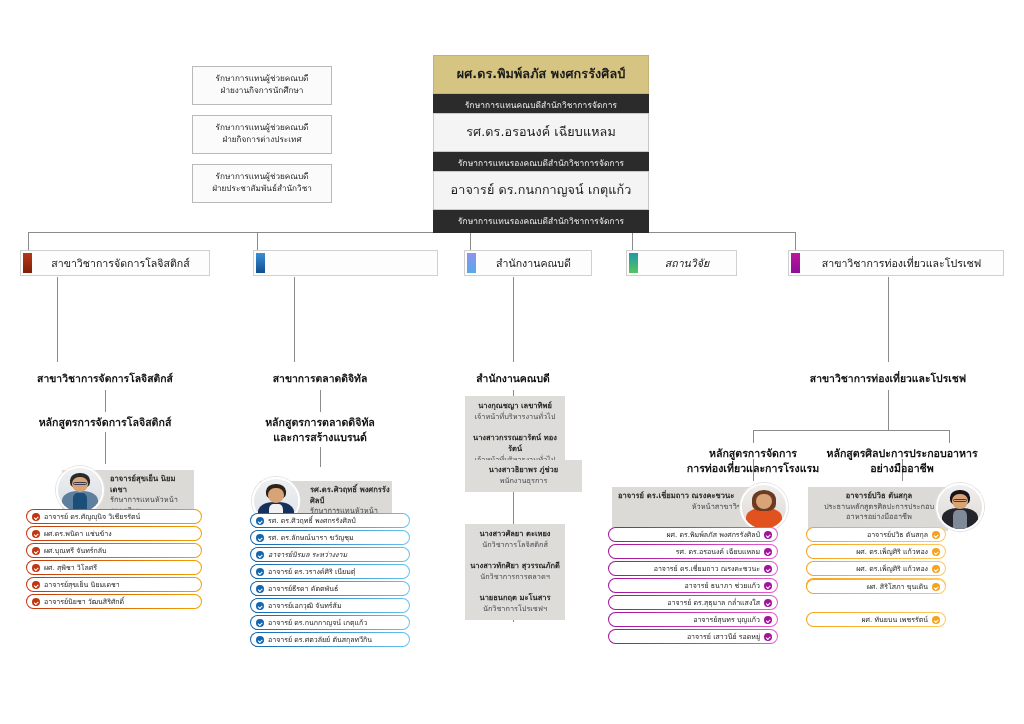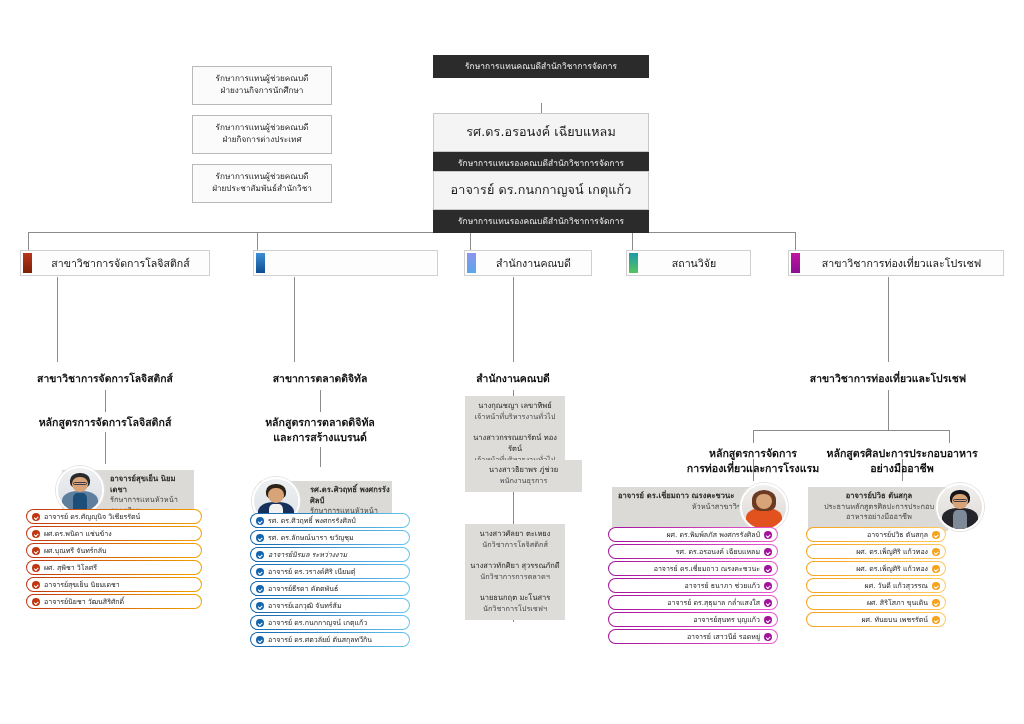--- a/index.html
+++ b/index.html
@@ -165,21 +165,21 @@
   
   .obox {
     position: absolute;
     background: #dedcd8;
     text-align: center;
     padding: 5px 3px 6px;
     font-size: 7.3px;
     line-height: 1.45;
     color: #222;
   }
-  .obox .oname { font-weight: 400; display: block; font-size: 7.5px; }
+  .obox .oname { font-weight: 700; display: block; font-size: 7.5px; }
   .obox .orole { color: #45454a; display: block; }
 </style>
 </head>
 <body>
 
 <div id="root">
 
   <div class="ln-v" style="left:541px; top:103px; height:13px;"></div>
   <div class="ln-v" style="left:541px; top:161px; height:13px;"></div>
   <div class="ln-v" style="left:541px; top:216px; height:16px;"></div>
@@ -217,20 +217,21 @@
   <div class="aux-box" style="left:192px; top:115px;">
     <div>รักษาการแทนผู้ช่วยคณบดี</div>
     <div>ฝ่ายกิจการต่างประเทศ</div>
   </div>
   <div class="aux-box" style="left:192px; top:164px;">
     <div>รักษาการแทนผู้ช่วยคณบดี</div>
     <div>ฝ่ายประชาสัมพันธ์สำนักวิชา</div>
   </div>
 
   <div class="exec gold" style="left:433px; top:55px;">
+    <div class="name">ผศ.ดร.พิมพ์ลภัส พงศกรรังศิลป์</div>
     <div class="role">รักษาการแทนคณบดีสำนักวิชาการจัดการ</div>
   </div>
   <div class="exec" style="left:433px; top:113px;">
     <div class="name">รศ.ดร.อรอนงค์ เฉียบแหลม</div>
     <div class="role">รักษาการแทนรองคณบดีสำนักวิชาการจัดการ</div>
   </div>
   <div class="exec" style="left:433px; top:171px;">
     <div class="name">อาจารย์ ดร.กนกกาญจน์ เกตุแก้ว</div>
     <div class="role">รักษาการแทนรองคณบดีสำนักวิชาการจัดการ</div>
   </div>
@@ -239,21 +240,21 @@
     <div class="swatch" style="background:linear-gradient(180deg,#b8371a,#7e1f06);"></div>
     <div class="dlabel">สาขาวิชาการจัดการโลจิสติกส์</div>
   </div>
   <div class="dept" style="left:253px; top:250px; width:185px;">
     <div class="swatch" style="background:linear-gradient(180deg,#3c8fd4,#0f4f90);"></div>
   </div>
   <div class="dept" style="left:464px; top:250px; width:128px;">
     <div class="swatch" style="background:linear-gradient(180deg,#8e93ef,#5aa8e8);"></div>
     <div class="dlabel">สำนักงานคณบดี</div>
   </div>
-  <div class="dept" style="left:626px; top:250px; width:125px;">
+  <div class="dept" style="left:626px; top:250px; width:111px;font-style:italic;">
     <div class="swatch" style="background:linear-gradient(180deg,#1f9aa8,#55c45e);"></div>
     <div class="dlabel">สถานวิจัย</div>
   </div>
   <div class="dept" style="left:788px; top:250px; width:216px;">
     <div class="swatch" style="background:linear-gradient(180deg,#c0169f,#8a0f94);"></div>
     <div class="dlabel">สาขาวิชาการท่องเที่ยวและโปรเชฟ</div>
   </div>
 
   <div class="cap" style="left:0px; top:371px; width:210px;">สาขาวิชาการจัดการโลจิสติกส์</div>
   <div class="cap prog" style="left:0px; top:415px; width:210px;">หลักสูตรการจัดการโลจิสติกส์</div>
@@ -443,21 +444,21 @@
         <span class="ptxt">ผศ. ดร.เพ็ญศิริ แก้วทอง</span>
       </div>
       <div class="pill right" style="top: 34px; left: 0px; width: 140px; border: 1.4px solid transparent; background-image: linear-gradient(rgb(255, 255, 255), rgb(255, 255, 255)), linear-gradient(90deg, rgb(245, 162, 28), rgb(255, 201, 94)); background-origin: border-box; background-clip: padding-box, border-box;">
         <span class="dot" style="background: rgb(245, 162, 28);"></span>
         <span class="ptxt">ผศ. ดร.เพ็ญศิริ แก้วทอง</span>
       </div>
       <div class="pill right" style="top: 51px; left: 0px; width: 140px; border: 1.4px solid transparent; background-image: linear-gradient(rgb(255, 255, 255), rgb(255, 255, 255)), linear-gradient(90deg, rgb(245, 162, 28), rgb(255, 201, 94)); background-origin: border-box; background-clip: padding-box, border-box;">
         <span class="dot" style="background: rgb(245, 162, 28);"></span>
         <span class="ptxt">ผศ. วันดี แก้วสุวรรณ</span>
       </div>
-      <div class="pill right" style="top: 68px; left: 0px; width: 140px; border: 1.4px solid transparent; background-image: linear-gradient(rgb(255, 255, 255), rgb(255, 255, 255)), linear-gradient(90deg, rgb(245, 162, 28), rgb(255, 201, 94)); background-origin: border-box; background-clip: padding-box, border-box;">
+      <div class="pill right" style="top: 52px; left: 0px; width: 140px; border: 1.4px solid transparent; background-image: linear-gradient(rgb(255, 255, 255), rgb(255, 255, 255)), linear-gradient(90deg, rgb(245, 162, 28), rgb(255, 201, 94)); background-origin: border-box; background-clip: padding-box, border-box;">
         <span class="dot" style="background: rgb(245, 162, 28);"></span>
         <span class="ptxt">ผศ. สิริโสภา ขุนเดิน</span>
       </div>
       <div class="pill right" style="top: 85px; left: 0px; width: 140px; border: 1.4px solid transparent; background-image: linear-gradient(rgb(255, 255, 255), rgb(255, 255, 255)), linear-gradient(90deg, rgb(245, 162, 28), rgb(255, 201, 94)); background-origin: border-box; background-clip: padding-box, border-box;">
         <span class="dot" style="background: rgb(245, 162, 28);"></span>
         <span class="ptxt">ผศ. ทันยบน เพชรรัตน์</span>
       </div>
     </div>
 
   <div class="abs" id="office-boxes" style="left:465px; top:396px; width:100px;">

